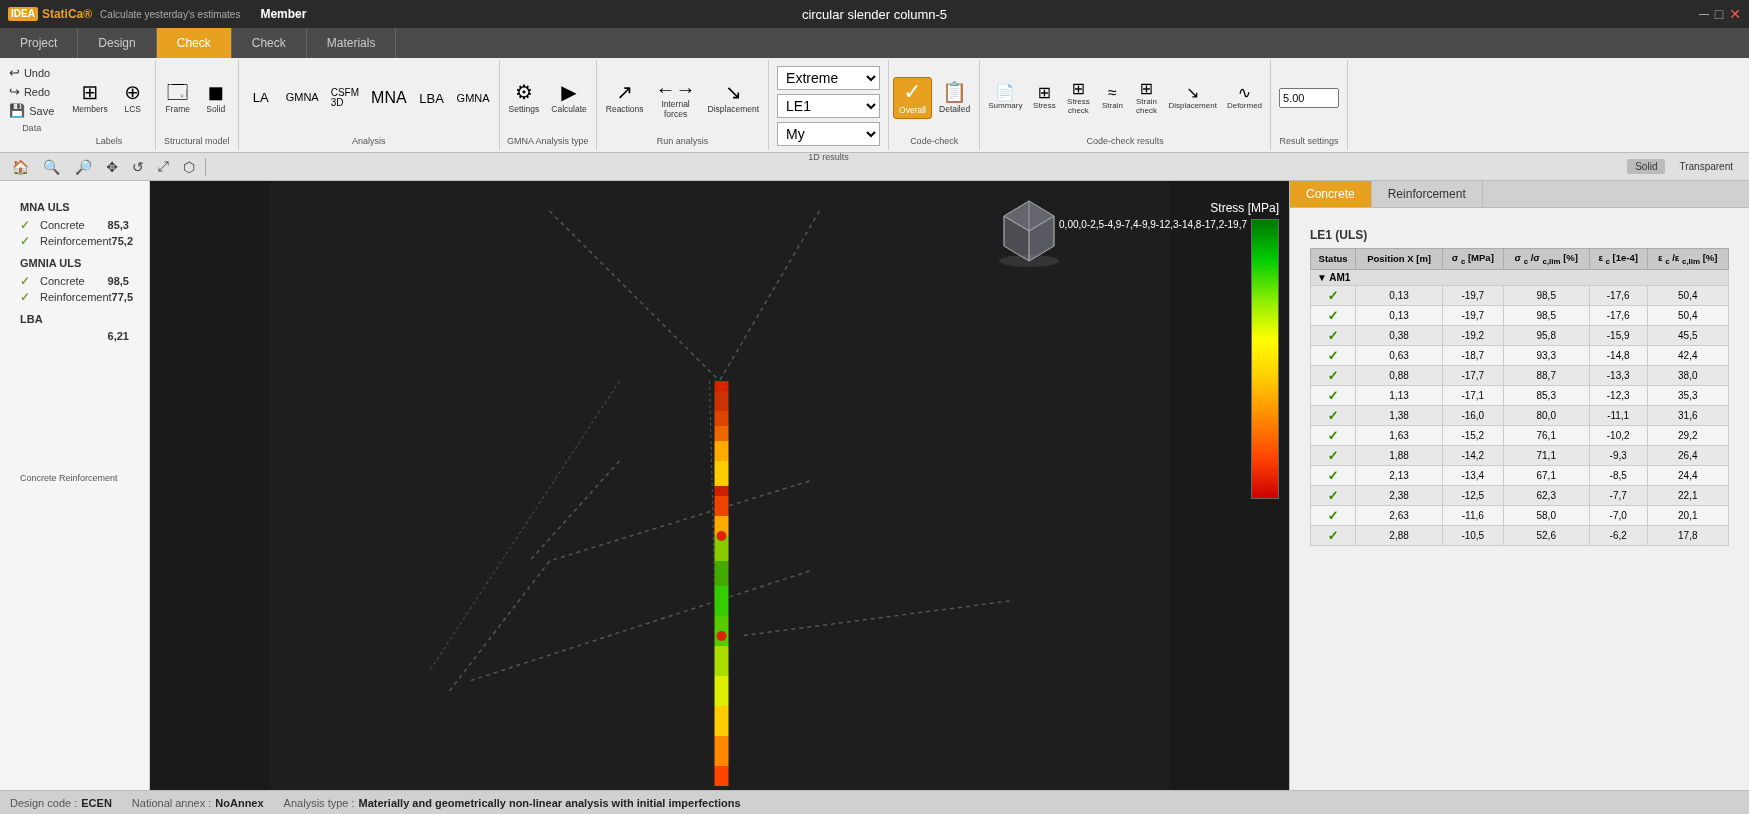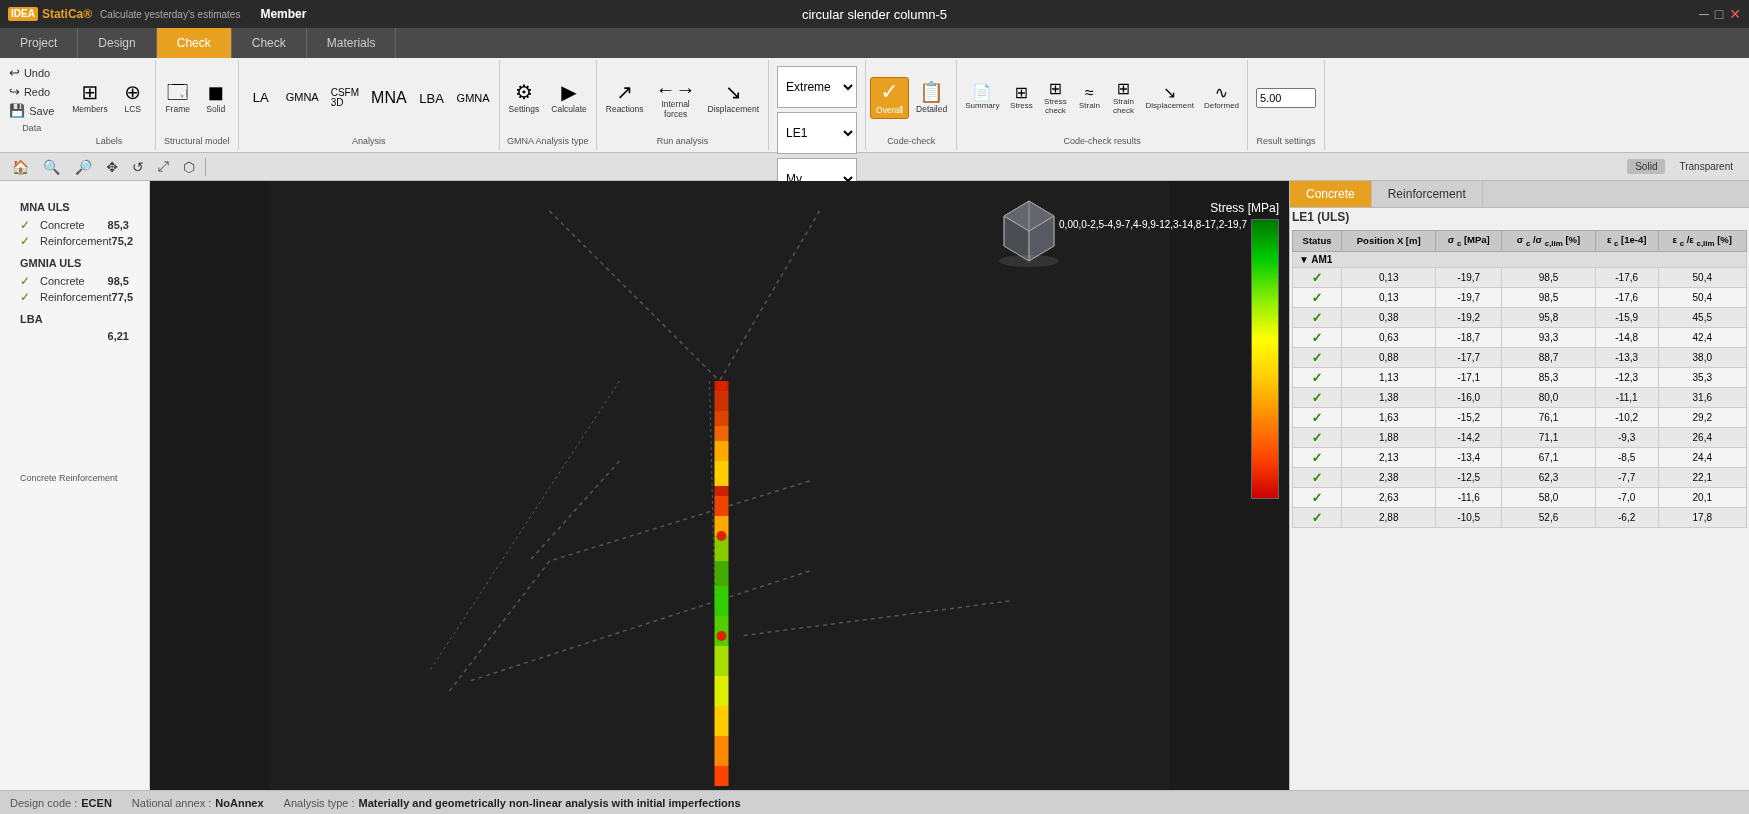--- a/index.html
+++ b/index.html
@@ -108,25 +108,25 @@
       align-items: center;
       gap: 4px;
       cursor: pointer;
       padding: 1px 3px;
       border-radius: 2px;
       font-size: 11px;
       color: #333;
     }
     .undo-item .icon { font-size: 13px; }
     .combo-select {
-      font-size: 12px;
-      padding: 12px 4px;
+      font-size: 14px;
+      padding: 2px 4px;
       border: 1px solid #aaa;
       background: white;
-      width: 80px;
+      width: 103px;
     }
 
     
     #toolbar {
       background: #e0e0e0;
       height: 28px;
       display: flex;
       align-items: center;
       padding: 0 8px;
       gap: 6px;
@@ -206,21 +206,21 @@
       border-bottom: 1px solid #bbb;
     }
     .right-tab {
       padding: 6px 16px;
       cursor: pointer;
       font-size: 12px;
       color: #333;
       border-right: 1px solid #bbb;
     }
     .right-tab.active { background: #e8a020; color: white; }
-    #right-content { flex: 1; overflow: auto; padding: 2px; }
+    #right-content { flex: 1; overflow: auto; padding: 20px; }
     .le-title { font-size: 12px; font-weight: bold; color: #333; margin-bottom: 6px; }
 
     
     .results-table { width: 100%; border-collapse: collapse; font-size: 10px; }
     .results-table th {
       background: #c8c8c8;
       border: 1px solid #aaa;
       padding: 3px 4px;
       text-align: center;
       font-size: 9.5px;

